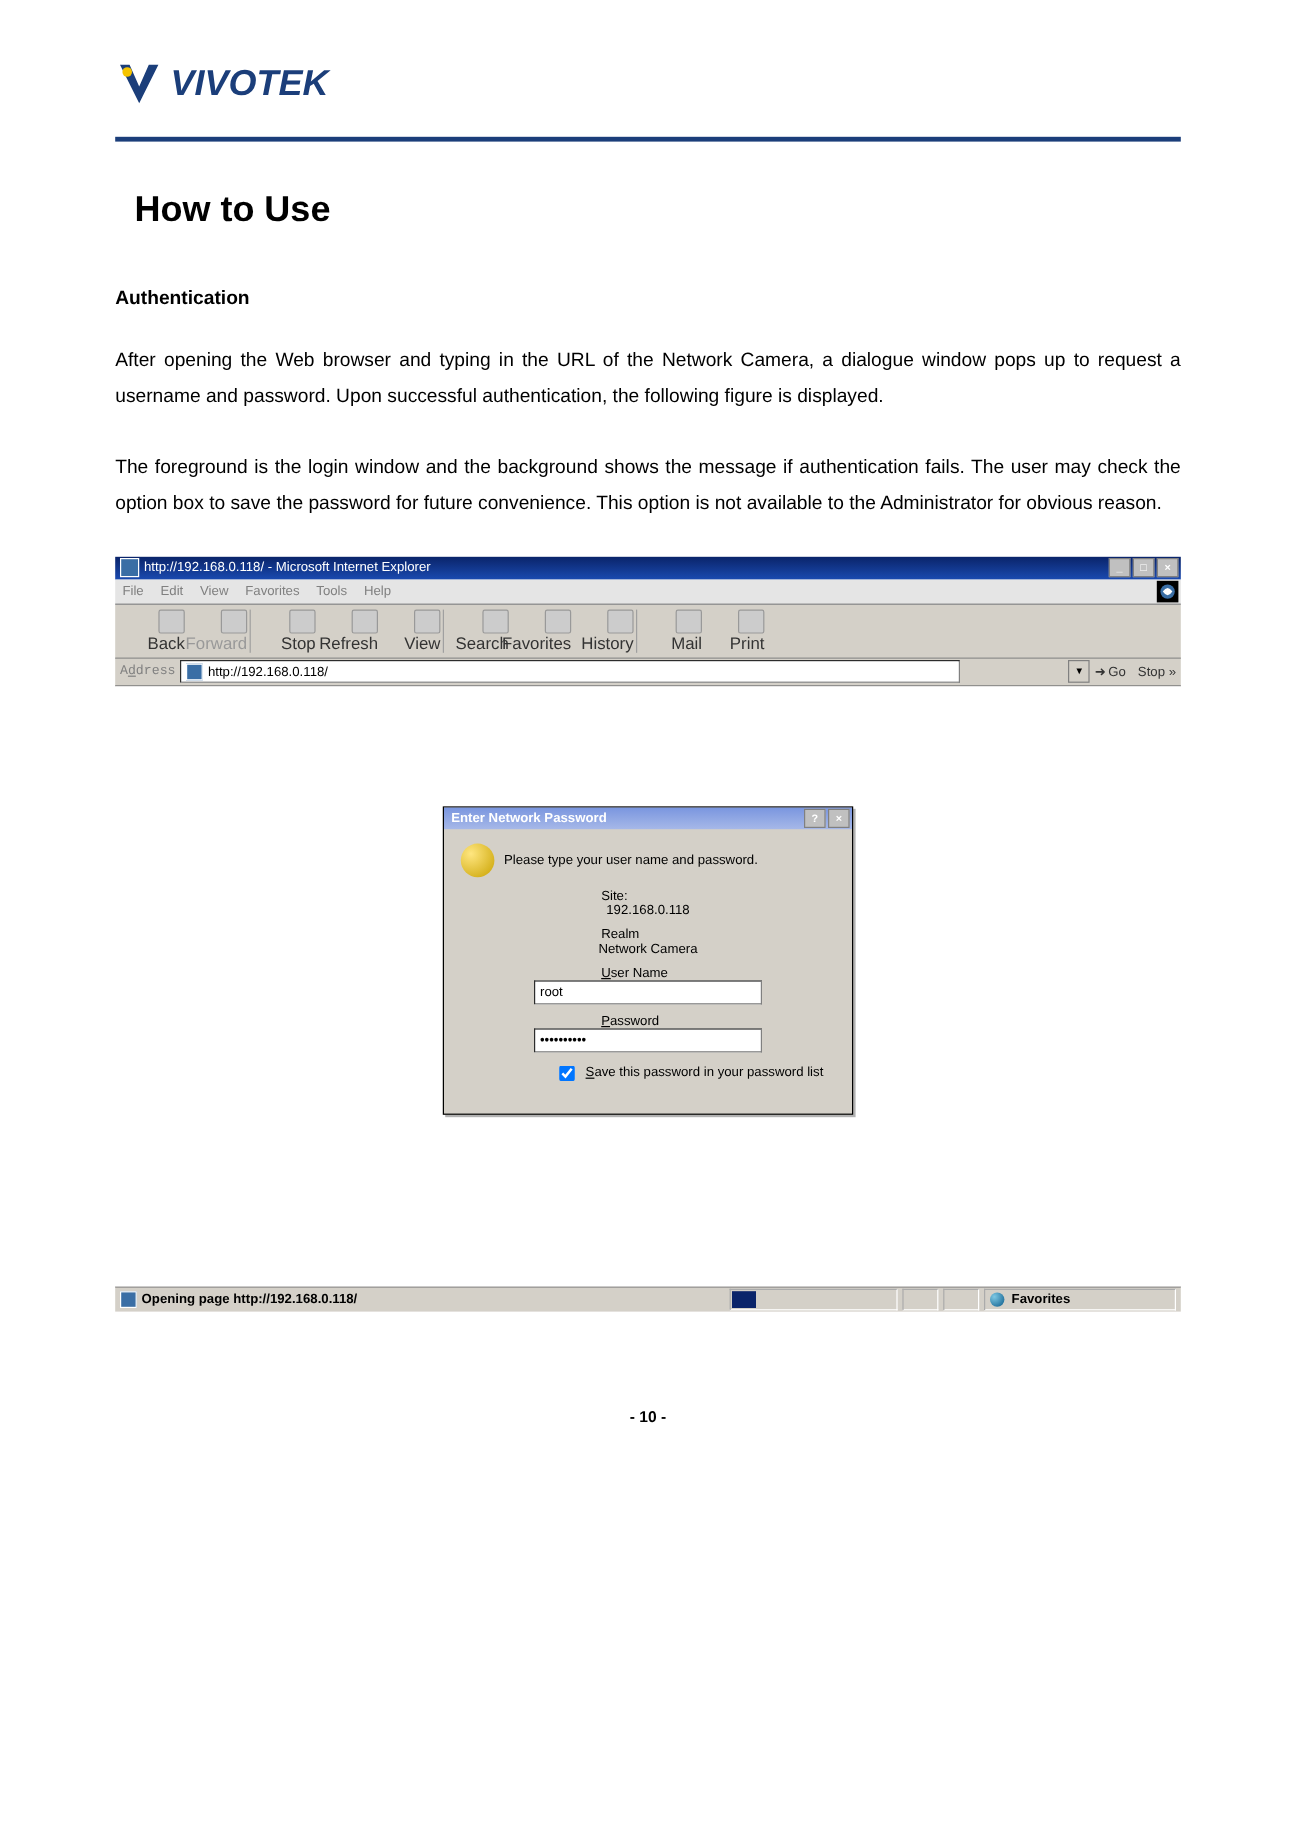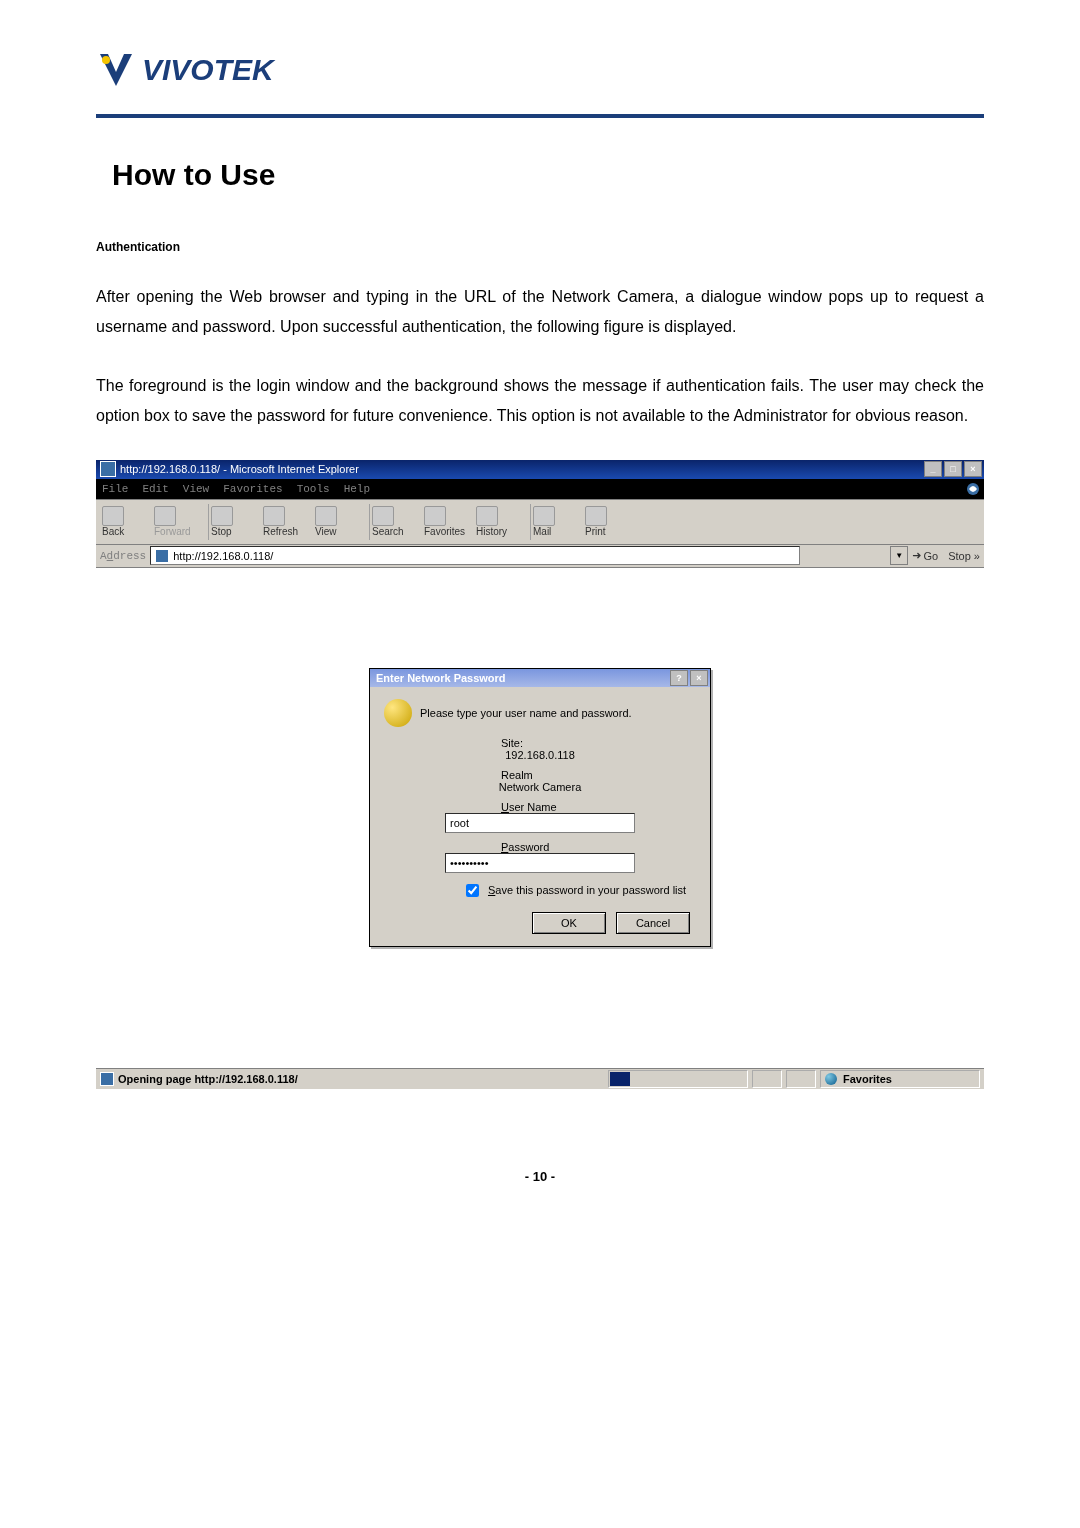--- a/index.html
+++ b/index.html
@@ -39,21 +39,21 @@
     background: #1b3e7a;
     margin: 0 0 40px 0;
   }
   h1 {
     font-size: 30px;
     font-weight: bold;
     margin: 28px 0 48px 16px;
     color: #000;
   }
   h2 {
-    font-size: 12px;
+    font-size: 16px;
     font-weight: bold;
     margin: 0 0 28px 0;
     color: #000;
   }
   p.body {
     font-size: 16px;
     line-height: 1.9;
     text-align: justify;
     margin: 0 0 28px 0;
     color: #000;
@@ -81,47 +81,46 @@
   .titlebar-left { display:flex; align-items:center; gap:4px; }
   .titlebar-icon {
     width: 14px; height: 14px; background:#3a6ea5; border:1px solid #fff; display:inline-block;
   }
   .winbtns { display:flex; gap:2px; }
   .winbtn {
     width: 16px; height: 14px; background:#c0c0c0; border:1px solid #808080;
     display:flex; align-items:center; justify-content:center; font-size:9px; font-weight:bold;
   }
   .menubar {
-    background: #000000;
+    background: #e5e5e5;
     height: 20px;
     display: flex;
     align-items: center;
     padding: 0 6px;
     gap: 14px;
     color: #808080;
     border-bottom: 1px solid #808080;
     position: relative;
-    font-family: Liberation Mono, monospace;
   }
   .menubar .ie-logo {
     position:absolute; right:2px; top:1px; width:18px; height:18px; background:#000;
     display:flex; align-items:center; justify-content:center;
   }
   .toolbar {
     background: #d4d0c8;
     height: 44px;
     display: flex;
     align-items: center;
     padding: 0 6px;
     gap: 0;
     border-bottom: 1px solid #808080;
   }
   .tbtn {
-    display:flex; flex-direction:column; align-items:flex-start; justify-content:center;
-    width: 52px; height: 40px; font-size: 10px; color:#333;
+    display:flex; flex-direction:column; align-items:flex-end; justify-content:center;
+    width: 52px; height: 40px; font-size: 14px; color:#333;
     border-right: 0;
   }
   .tbtn .ticon {
     width:20px; height:18px; display:inline-block; background:#ccc;
     border:1px solid #999; border-radius:2px;
   }
   .tbtn.dim { color:#999; }
   .tsep { width:1px; height:36px; background:#a0a0a0; margin:0 2px; }
   .addrbar {
     background:#d4d0c8; height:22px; display:flex; align-items:center; padding:0 4px;
@@ -335,24 +334,20 @@
               <input class="dlg-input" value="root" style="">
             </div>
             <div class="dlg-row">
               <span class="lbl"><span class="underline-first">P</span>assword</span>
               <input class="dlg-input" type="password" value="••••••••••" style="">
             </div>
             <div class="dlg-check">
               <input type="checkbox" checked="" style="">
               <span><span class="underline-first">S</span>ave this password in your password list</span>
             </div>
-            <div class="dlg-actions">
-              <button class="dlg-btn">OK</button>
-              <button class="dlg-btn">Cancel</button>
-            </div>
           </div>
         </div>
 
       </div>
       <div class="statusbar">
         <div class="status-left">
           <span class="titlebar-icon" style="width:12px;height:12px;"></span>
           <span>Opening page http://192.168.0.118/</span>
         </div>
         <div class="status-seg status-prog">

